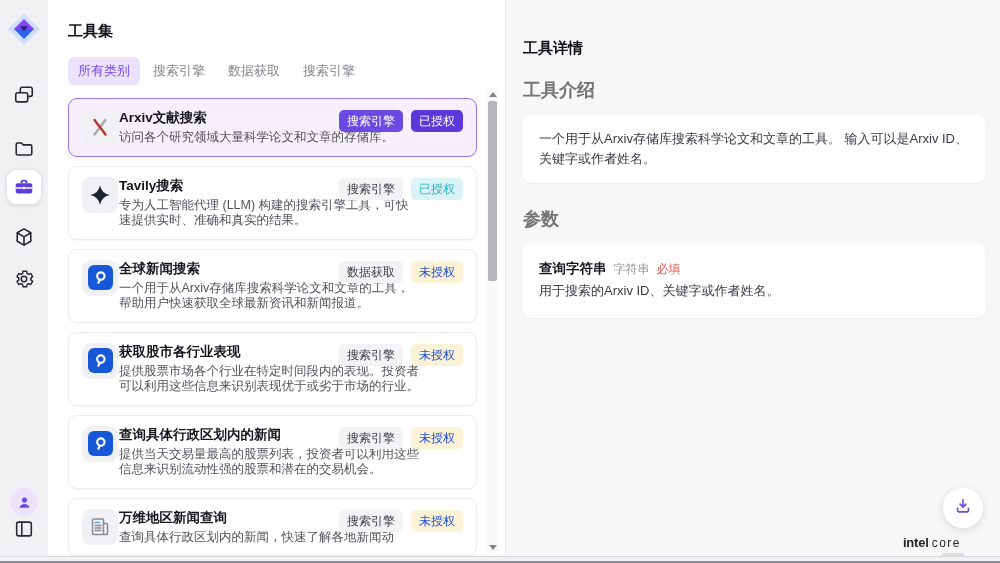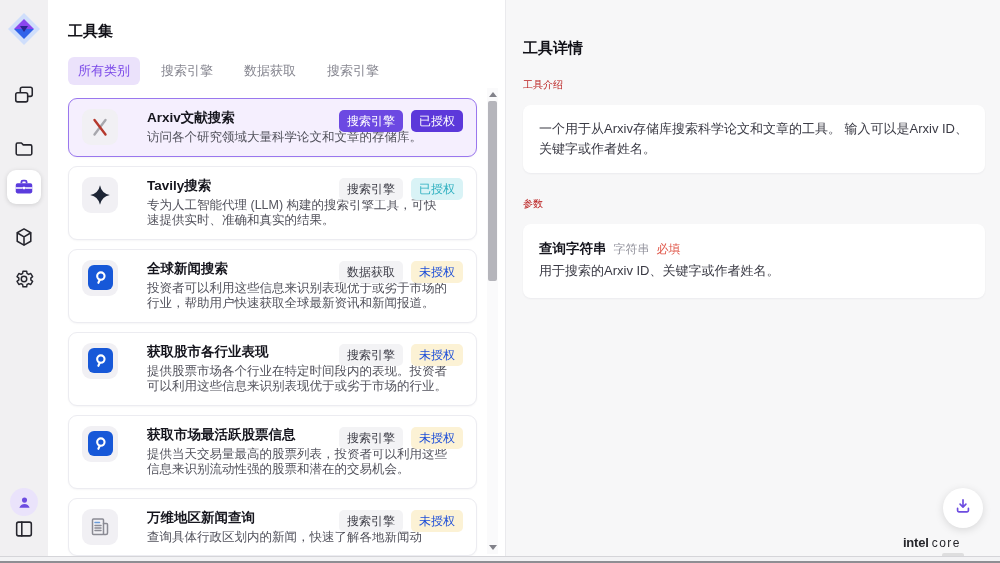--- a/index.html
+++ b/index.html
@@ -24,25 +24,25 @@
   .icon-gear { top:268px; }
   .user-tile { top:488px; width:28px; height:28px; border-radius:50%; background:#eae3fb;
     display:flex; align-items:center; justify-content:center; }
   .user-tile svg { width:17px; height:17px; }
   .icon-layout { top:518px; }
 
   
   .list-panel { position:absolute; left:48px; top:0; width:457px; height:556px; background:#fff;
     padding:18px 28px 0 20px; overflow:hidden; }
   .panel-title { font-size:15px; font-weight:700; color:#111118; margin:4px 0 16px 0; }
-  .tabs { display:flex; align-items:center; gap:11px; font-size:13px; color:#85858f; margin-bottom:13px; }
+  .tabs { display:flex; align-items:center; gap:3px; font-size:13px; color:#85858f; margin-bottom:13px; }
   .tab { padding:5px 10px; border-radius:6px; white-space:nowrap; cursor:pointer; }
   .tab.active { background:#ebe2fb; color:#7a48e8; }
 
-  .tool-card { position:relative; display:flex; gap:29px; background:#fff; border:1px solid #ececf1;
+  .tool-card { position:relative; display:flex; gap:1px; background:#fff; border:1px solid #ececf1;
     border-radius:9px; padding:10px 13px; margin-bottom:9px; box-shadow:0 1px 2px rgba(25,25,50,.04); cursor:pointer; }
   .tool-card.selected { background:#f5effe; border:1.5px solid #9a77ee; }
   .tool-icon { width:36px; height:36px; border-radius:9px; background:#f1f0f4; flex:0 0 36px;
     display:flex; align-items:center; justify-content:center; }
   .tool-icon svg { width:24px; height:24px; }
   .blue-box { width:25px; height:25px; border-radius:6px; background:#1758d8;
     display:flex; align-items:center; justify-content:center; }
   .blue-box svg { width:17px; height:17px; }
   .tool-body { flex:1; min-width:0; max-width:302px; }
   .tool-name { font-size:13.5px; font-weight:700; line-height:18px; color:#15151d; }
@@ -59,21 +59,21 @@
   .scrollbar { position:absolute; left:487px; top:88px; width:11px; height:466px; background:#fafafb; }
   .sb-arrow { width:0; height:0; border-left:4px solid transparent; border-right:4px solid transparent; margin:0 auto; }
   .sb-up { border-bottom:5px solid #82828a; padding-top:0; margin-top:4px; }
   .sb-down { border-top:5px solid #82828a; position:absolute; bottom:4px; left:1.5px; }
   .sb-thumb { position:absolute; top:13px; left:1px; width:9px; height:180px; background:#b5b5bb; border-radius:2px; }
 
   
   .details-panel { position:absolute; left:505px; top:0; width:495px; height:556px;
     background:#f7f7f8; border-left:1px solid #eaeaed; padding:35px 15px 0 17px; }
   .details-title { font-size:15px; font-weight:700; color:#111118; margin:4px 0 20px 0; }
-  .section-h { font-size:10px; font-weight:400; color:#b91c1c; margin:0 0 13px 0; }
+  .section-h { font-size:18px; font-weight:700; color:#737373; margin:0 0 13px 0; }
   .card { background:#fff; border-radius:8px; box-shadow:0 1px 2px rgba(25,25,50,.05); }
   .intro-card { padding:14px 16px; font-size:13px; line-height:1.55; color:#3a3a44; margin-bottom:24px; }
   .param-card { padding:16px 16px 18px 16px; }
   .param-head { display:flex; align-items:center; gap:7px; }
   .param-name { font-size:13.5px; font-weight:700; color:#15151d; }
   .param-type { font-size:12px; color:#90909a; }
   .param-req { font-size:12px; color:#e0574a; }
   .param-desc { margin-top:4px; font-size:13px; color:#3a3a44; }
 
   
@@ -197,21 +197,21 @@
     <div class="tool-icon">
           <span class="blue-box">
             <svg viewBox="0 0 24 24" fill="none" stroke="#fff" stroke-width="3" stroke-linecap="round">
               <circle cx="12.5" cy="10" r="5.2"></circle>
               <path d="M11 15.2 9 19.5"></path>
             </svg>
           </span>
         </div>
     <div class="tool-body">
       <div class="tool-name">全球新闻搜索</div>
-      <div class="tool-desc">投资者可以利用这些信息来识别表现优于或劣于市场的行业，帮助用户快速获取全球最新资讯和新闻报道。</div>
+      <div class="tool-desc">一个用于从Arxiv存储库搜索科学论文和文章的工具，帮助用户快速获取全球最新资讯和新闻报道。</div>
     </div>
     <div class="tool-badges">
       <span class="badge cat">数据获取</span>
       <span class="badge auth no">未授权</span>
     </div>
   </div>
 
   <div class="tool-card">
     <div class="tool-icon">
           <span class="blue-box">
@@ -234,21 +234,21 @@
   <div class="tool-card">
     <div class="tool-icon">
           <span class="blue-box">
             <svg viewBox="0 0 24 24" fill="none" stroke="#fff" stroke-width="3" stroke-linecap="round">
               <circle cx="12.5" cy="10" r="5.2"></circle>
               <path d="M11 15.2 9 19.5"></path>
             </svg>
           </span>
         </div>
     <div class="tool-body">
-      <div class="tool-name">获取市场最活跃股票信息</div>
+      <div class="tool-name">查询具体行政区划内的新闻</div>
       <div class="tool-desc">提供当天交易量最高的股票列表，投资者可以利用这些信息来识别流动性强的股票和潜在的交易机会。</div>
     </div>
     <div class="tool-badges">
       <span class="badge cat">搜索引擎</span>
       <span class="badge auth no">未授权</span>
     </div>
   </div>
 
   <div class="tool-card">
     <div class="tool-icon">

